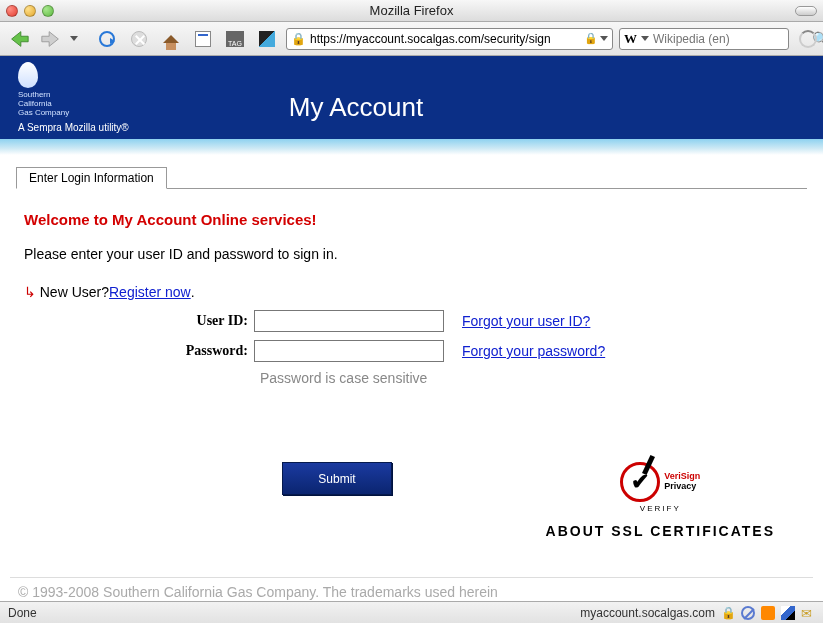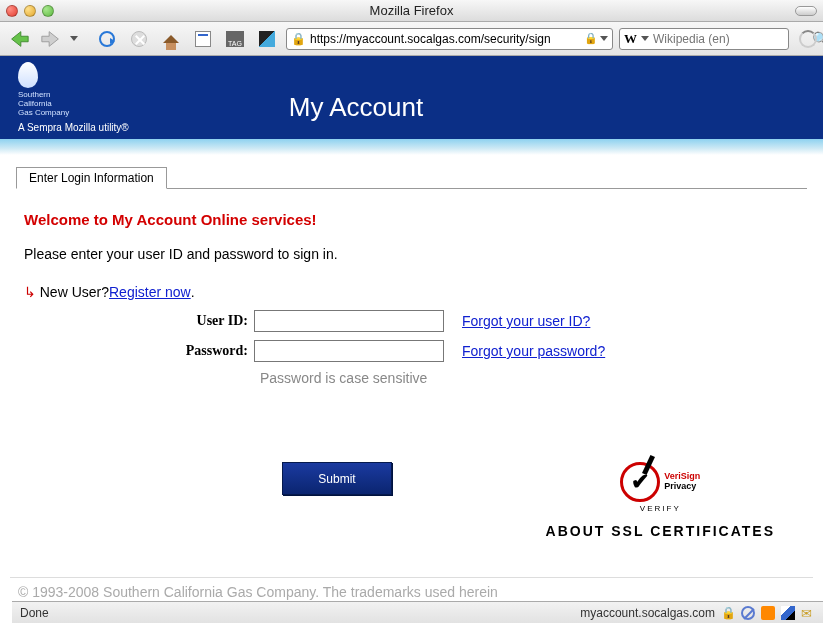--- a/index.html
+++ b/index.html
@@ -79,21 +79,21 @@
 .vs-text { font-size:9px; color:#c00; font-weight:bold; line-height:1.1; text-align:left;}
 .vs-text .blk { color:#000;}
 .vs-verify { font-size:8px; letter-spacing:2px; color:#000; margin-top:2px;}
 .ssl-title { font-weight:bold; font-size:14px; letter-spacing:2px; margin-top:10px; font-family:Arial,sans-serif;}
 
 .legal { border-top:1px solid #ddd; margin-top:28px; padding:6px 8px; font-family:Verdana,Arial,sans-serif; font-size:14px; color:#aaa; }
 .legal .links { text-align:right; margin-top:2px; color:#1020d0; font-size:15px;}
 .legal .links .sep { color:#999; margin:0 4px; }
 
 
-.statusbar { position:absolute; left:12px; right:0; bottom:0; height:22px; background:linear-gradient(#f2f2f2,#e2e2e2); border-top:1px solid #aaa; display:flex; align-items:center; padding:0 8px; font-size:12px; color:#333;}
+.statusbar { position:absolute; left:0; right:0; bottom:0; height:22px; background:linear-gradient(#f2f2f2,#e2e2e2); border-top:1px solid #aaa; display:flex; align-items:center; padding:0 8px; font-size:12px; color:#333;}
 .statusbar .right { margin-left:auto; display:flex; align-items:center; gap:6px;}
 .sb-ico { width:14px; height:14px; display:inline-block; }
 .sb-lock { color:#d4a017; }
 .sb-nos { width:14px;height:14px;border:2px solid #5a7ad0;border-radius:50%;position:relative;}
 .sb-nos::after{content:'';position:absolute;left:-1px;top:5px;width:14px;height:2px;background:#5a7ad0;transform:rotate(-45deg);}
 .sb-rss { width:14px;height:14px;background:#f80;border-radius:2px;}
 .sb-del { width:14px;height:14px;background:linear-gradient(135deg,#fff 33%,#3366cc 33% 66%,#000 66%);}
 .sb-env { font-size:13px; color:#caa02a;}
 </style>
 </head>

